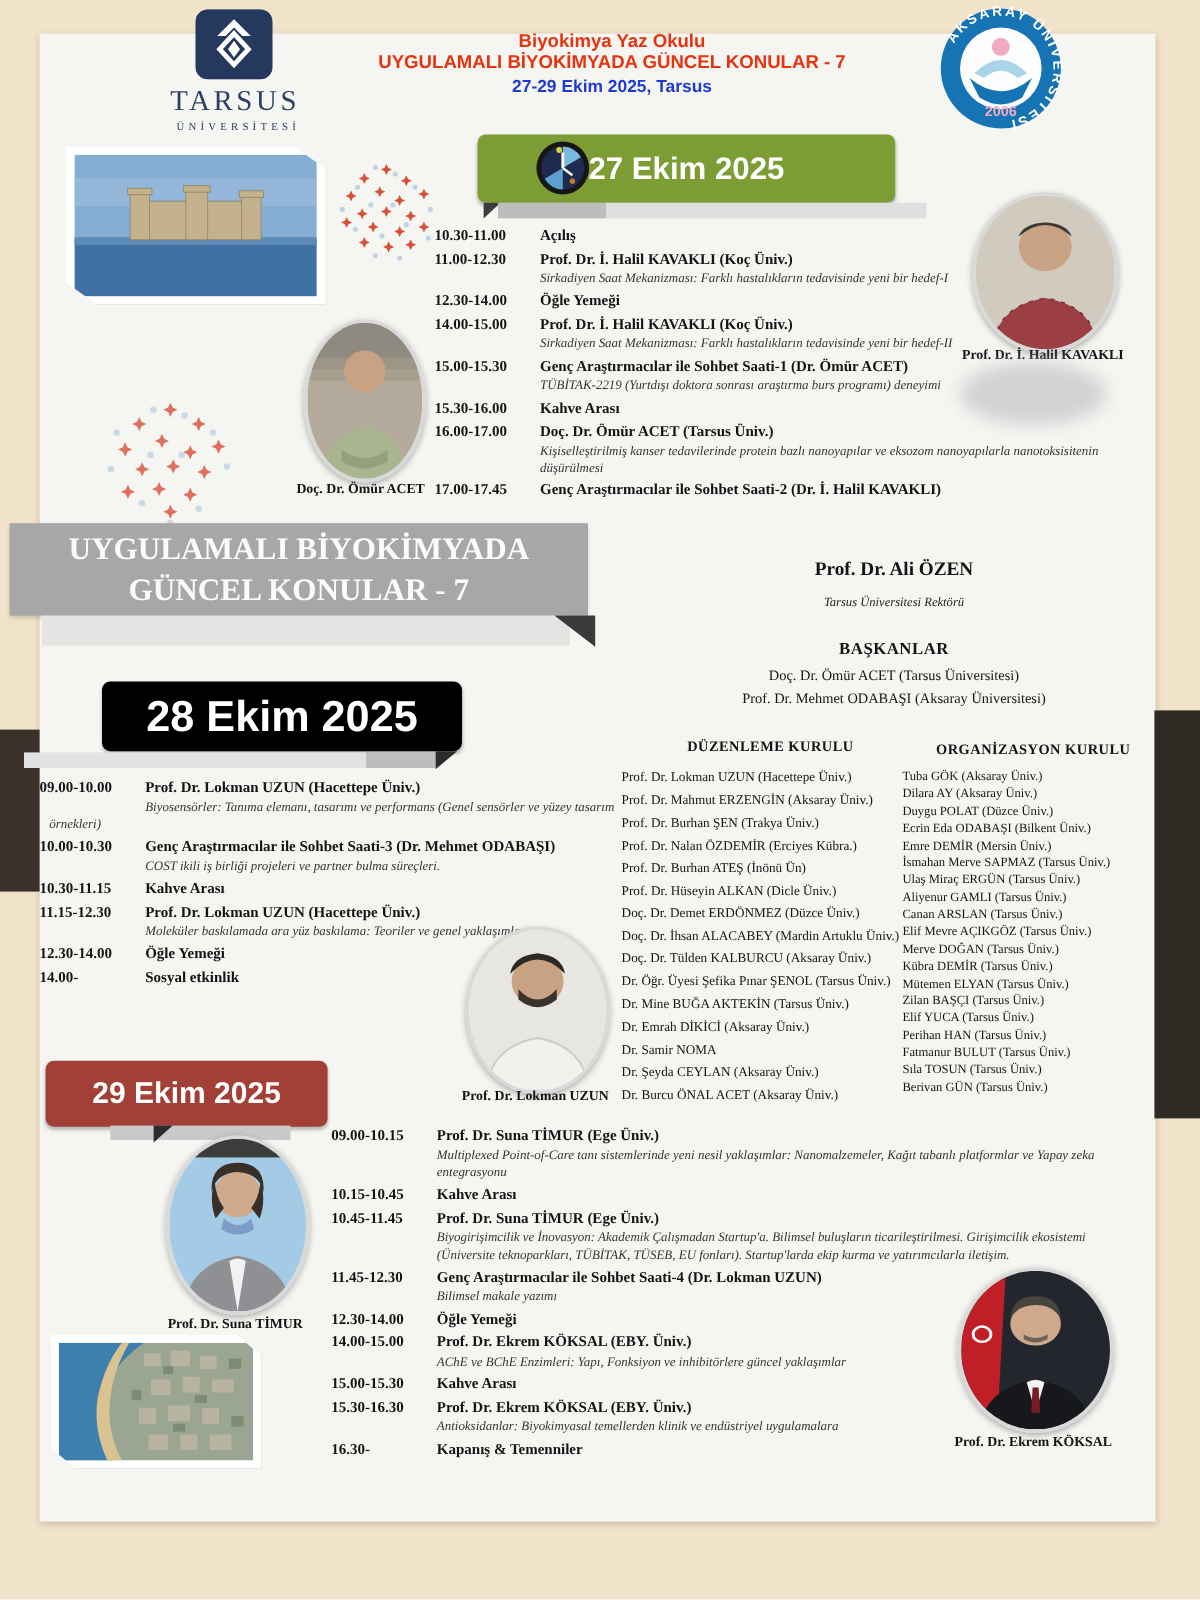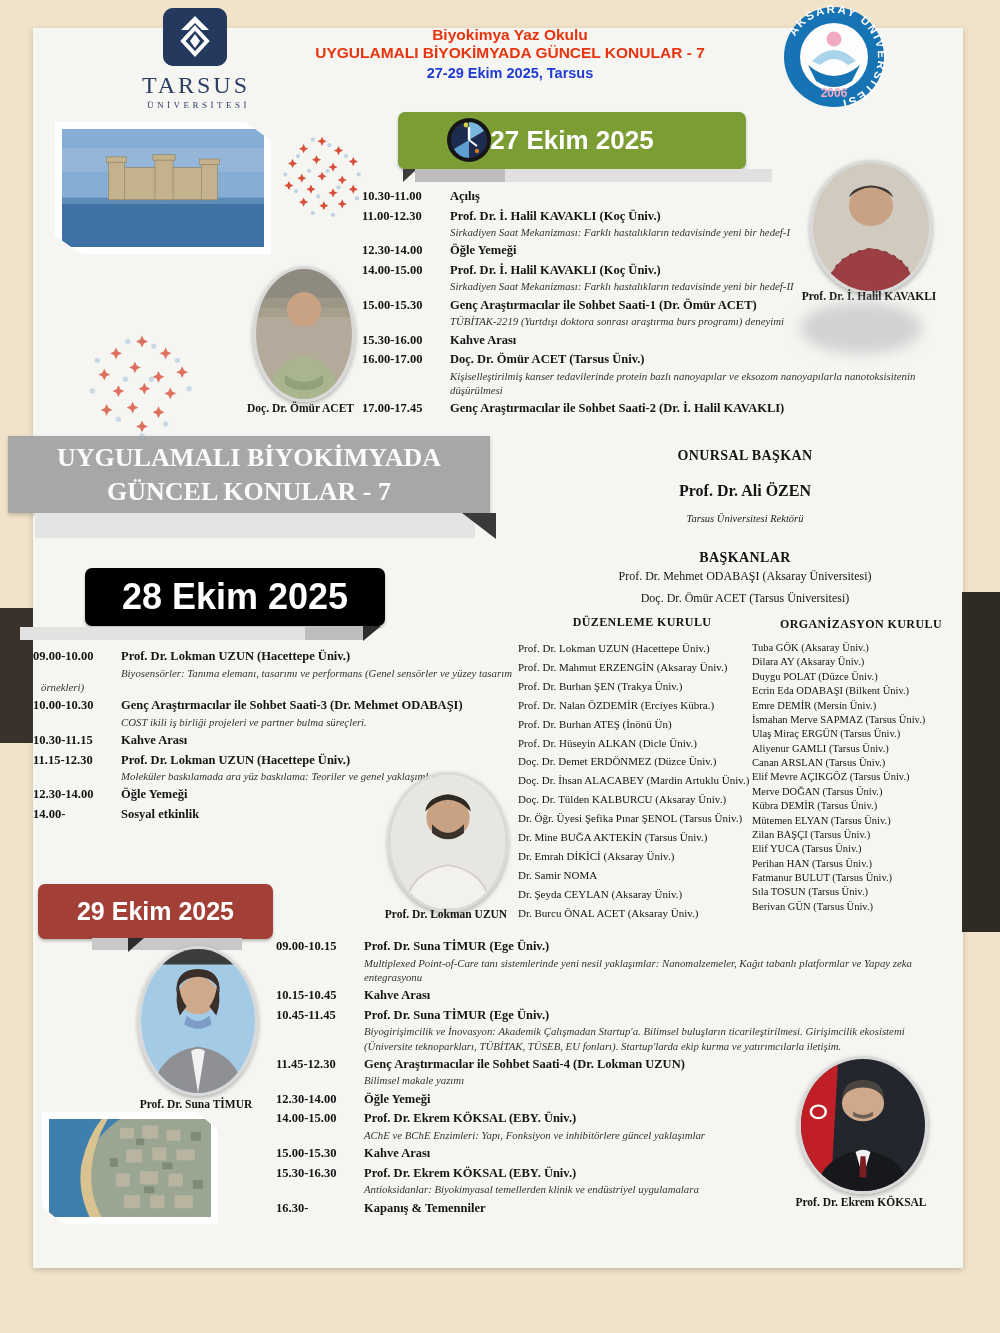--- a/index.html
+++ b/index.html
@@ -303,27 +303,26 @@
   <div class="caption" style="left:218px;top:402px;width:165px;">Doç. Dr. Ömür ACET</div>
 
   <div id="event-banner">
     <div>UYGULAMALI BİYOKİMYADA</div>
     <div>GÜNCEL KONULAR - 7</div>
   </div>
   <div class="shadow-bar" style="left:35px;top:513px;width:440px;height:25px;background:#e4e4e2;"></div>
   <div class="fold" style="left:462px;top:513px;border-top:26px solid #3a3a3a;border-left:34px solid transparent;"></div>
 
   <div id="officials">
-    <div class="off-h">ONURSAL BAŞKAN</div>
     <div class="off-name">Prof. Dr. Ali ÖZEN</div>
     <div class="off-role">Tarsus Üniversitesi Rektörü</div>
     <div class="off-block2">
       <div class="off-h">BAŞKANLAR</div>
+      <div class="off-member">Doç. Dr. Ömür ACET (Tarsus Üniversitesi)</div>
       <div class="off-member" style="margin-top:1px;">Prof. Dr. Mehmet ODABAŞI (Aksaray Üniversitesi)</div>
-      <div class="off-member">Doç. Dr. Ömür ACET (Tarsus Üniversitesi)</div>
     </div>
   </div>
 
   <div id="day2-banner" class="day-banner">
     <span>28 Ekim 2025</span>
   </div>
   <div class="shadow-bar" style="left:20px;top:627px;width:285px;height:13px;background:#e2e2e0;"></div>
   <div class="shadow-bar mid" style="left:305px;top:627px;width:58px;height:13px;"></div>
   <div class="fold" style="left:363px;top:626px;border-top:15px solid #2c2c2c;border-right:18px solid transparent;"></div>
 

